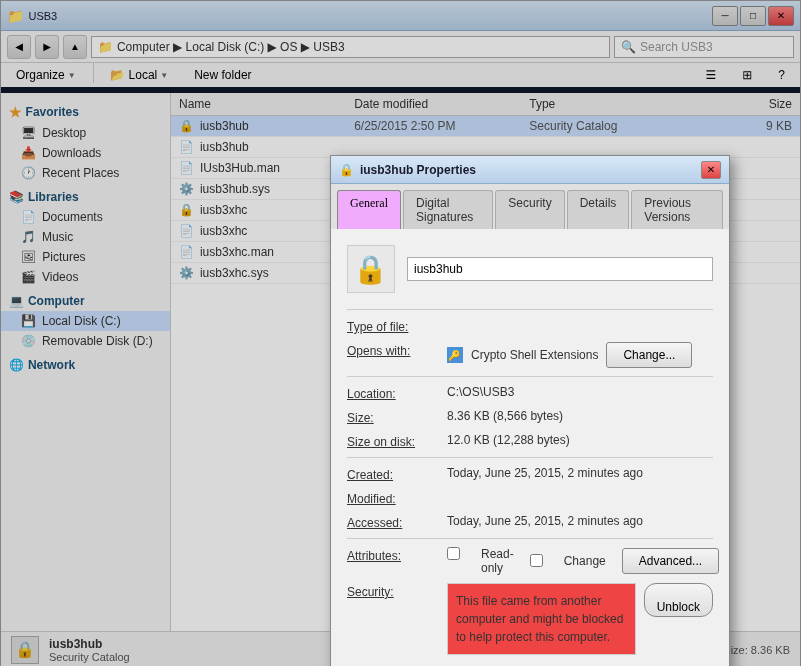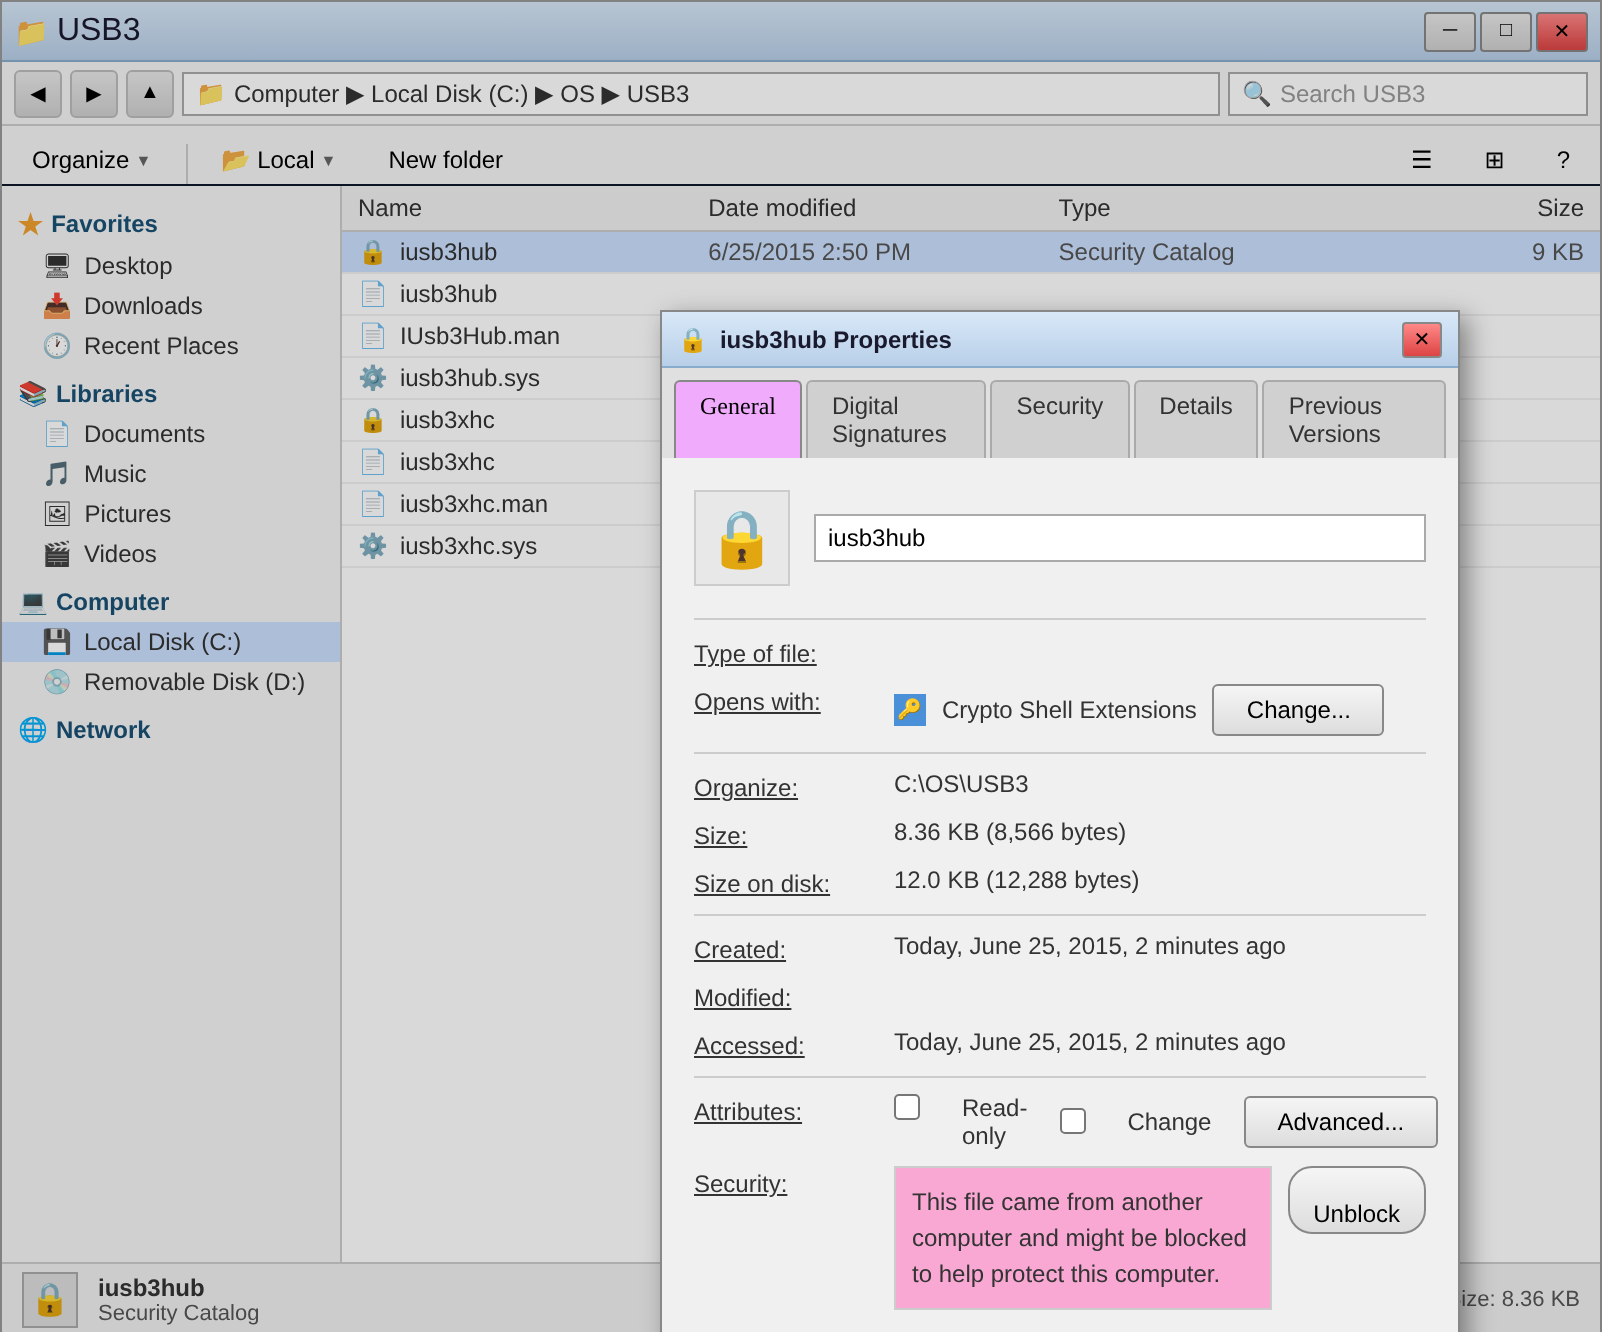--- a/index.html
+++ b/index.html
@@ -23,21 +23,21 @@
       justify-content: space-between;
       padding: 0 6px;
       border-bottom: 1px solid #8aaccc;
     }
     .title-bar-left {
       display: flex;
       align-items: center;
       gap: 4px;
     }
     .title-bar-title {
-      font-size: 16px;
+      font-size: 11px;
       color: #1a1a2e;
     }
     .title-bar-controls {
       display: flex;
       gap: 2px;
     }
     .title-btn {
       width: 26px; height: 20px;
       border: 1px solid #888;
       background: linear-gradient(to bottom, #e8e8e8, #d0d0d0);
@@ -89,24 +89,24 @@
       align-items: center;
       color: #999;
       gap: 4px;
     }
 
     
     .toolbar {
       background: #f5f5f5;
       height: 30px;
       display: flex;
-      align-items: flex-end;
+      align-items: flex-start;
       padding: 0 6px;
       gap: 8px;
-      border-bottom: 1px solid #0f172a;
+      border-bottom: 6px solid #0f172a;
     }
     .tool-btn {
       height: 24px;
       padding: 0 8px;
       border: 1px solid transparent;
       background: transparent;
       cursor: pointer;
       display: flex; align-items: center; gap: 3px;
       font-size: 12px;
       border-radius: 3px;
@@ -336,21 +336,21 @@
     .checkbox-label {
       display: flex;
       align-items: flex-start;
       gap: 21px;
       font-size: 12px;
     }
     .checkbox-label input { margin: 0; }
 
     .security-box {
       border: 1px solid #ccc;
-      background: #f9a8d4;
+      background: #ef4444;
       padding: 8px;
       font-size: 12px;
       color: #333;
       line-height: 1.5;
       flex: 1;
     }
     .dlg-btn {
       height: 26px;
       padding: 0 16px;
       border: 1px solid #888;
@@ -630,21 +630,21 @@
             <span class="opens-icon">🔑</span>
             <span>Crypto Shell Extensions</span>
             <button class="dlg-btn">Change...</button>
           </div>
         </div>
       </div>
 
       <div class="divider"></div>
 
       <div class="prop-row">
-        <span class="prop-label">Organize:</span>
+        <span class="prop-label">Location:</span>
         <span class="prop-value">C:\OS\USB3</span>
       </div>
 
       <div class="prop-row">
         <span class="prop-label">Size:</span>
         <span class="prop-value">8.36 KB (8,566 bytes)</span>
       </div>
 
       <div class="prop-row">
         <span class="prop-label">Size on disk:</span>

